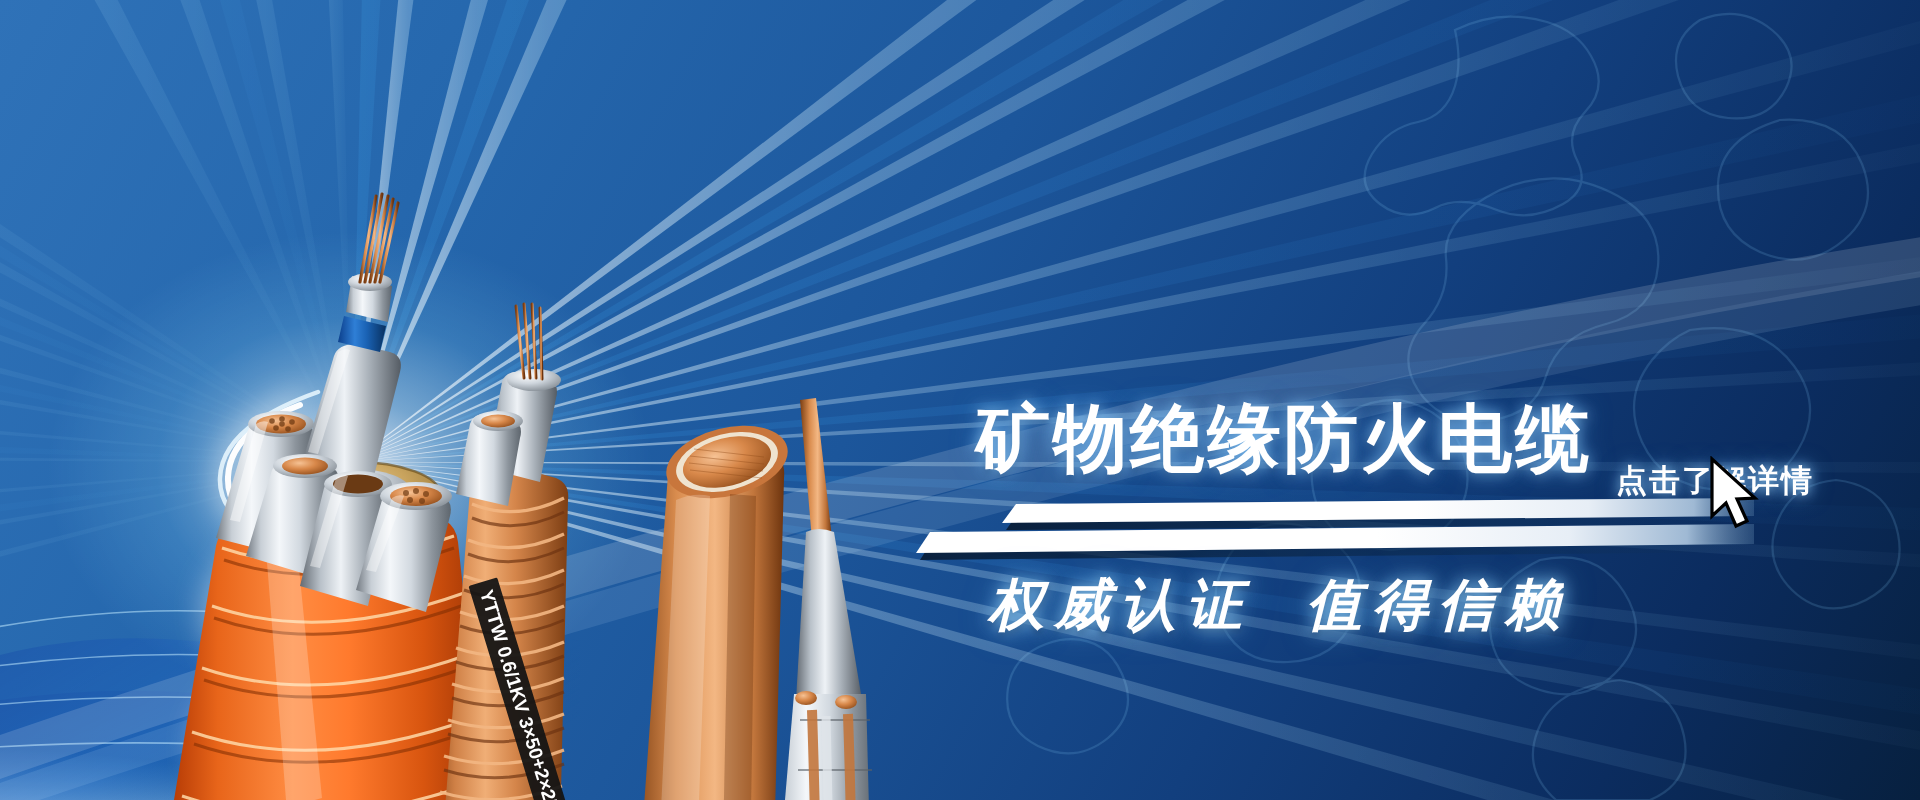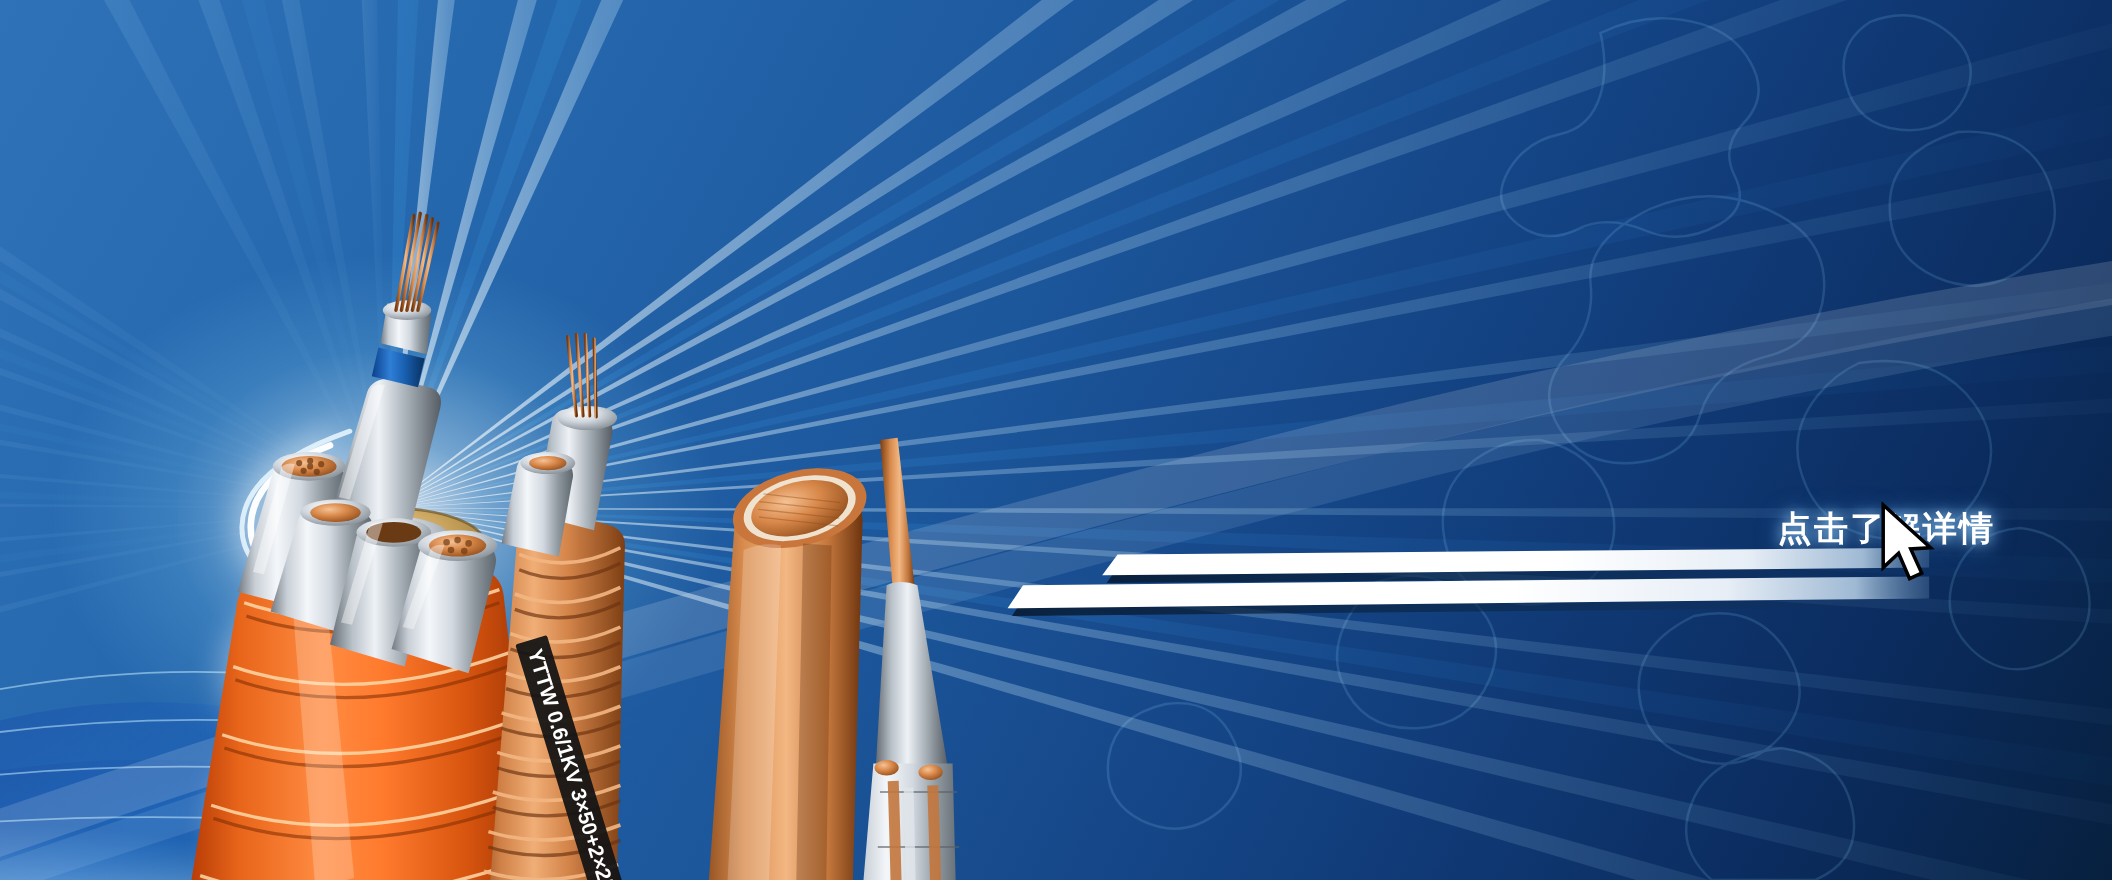--- a/index.html
+++ b/index.html
@@ -504,20 +504,21 @@
     </g>
 
     <g opacity=".96">
       <path d="M762 960 q60 -22 124 0 l8 40 l-140 0z" fill="url(#orangeJ2)"></path>
     </g>
   </svg>
 
   <div class="copy">
 
 
+    <div class="headline">矿物绝缘防火电缆</div>
 
     <div class="cta">点击了解详情</div>
 
     <svg class="bars" viewBox="0 0 860 62">
       <defs>
         <linearGradient id="barg" x1="0" y1="0" x2="1" y2="0">
           <stop offset="0%" stop-color="#ffffff"></stop>
           <stop offset="55%" stop-color="#ffffff"></stop>
           <stop offset="78%" stop-color="#e7eef6"></stop>
           <stop offset="92%" stop-color="#9fb9d4"></stop>
@@ -530,19 +531,20 @@
         </linearGradient>
       </defs>
 
       <path d="M122 6 L860 0 L860 20 L108 26z" fill="url(#barsh)" transform="translate(4,6)"></path>
       <path d="M122 6 L860 0 L860 18 L108 25z" fill="url(#barg)"></path>
 
       <path d="M36 34 L860 26 L860 48 L22 56z" fill="url(#barsh)" transform="translate(4,6)"></path>
       <path d="M36 34 L860 26 L860 46 L22 55z" fill="url(#barg)"></path>
     </svg>
 
+    <div class="slogan"><span>权威认证</span><span class="gap"></span><span>值得信赖</span></div>
   </div>
 
   <svg class="cursor" viewBox="0 0 56 78">
     <path d="M6 3 L6 60 L20 47 L30 70 L41 65 L31 43 L49 42z" fill="#ffffff" stroke="#000000" stroke-width="3.2" stroke-linejoin="miter"></path>
   </svg>
 
 </div>
 
 </body></html>

